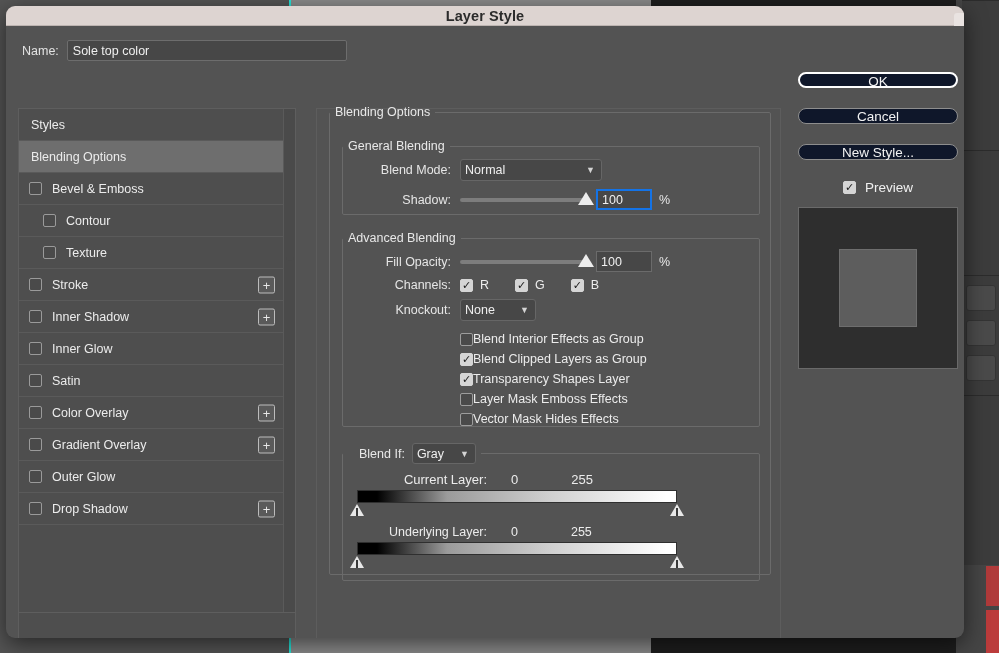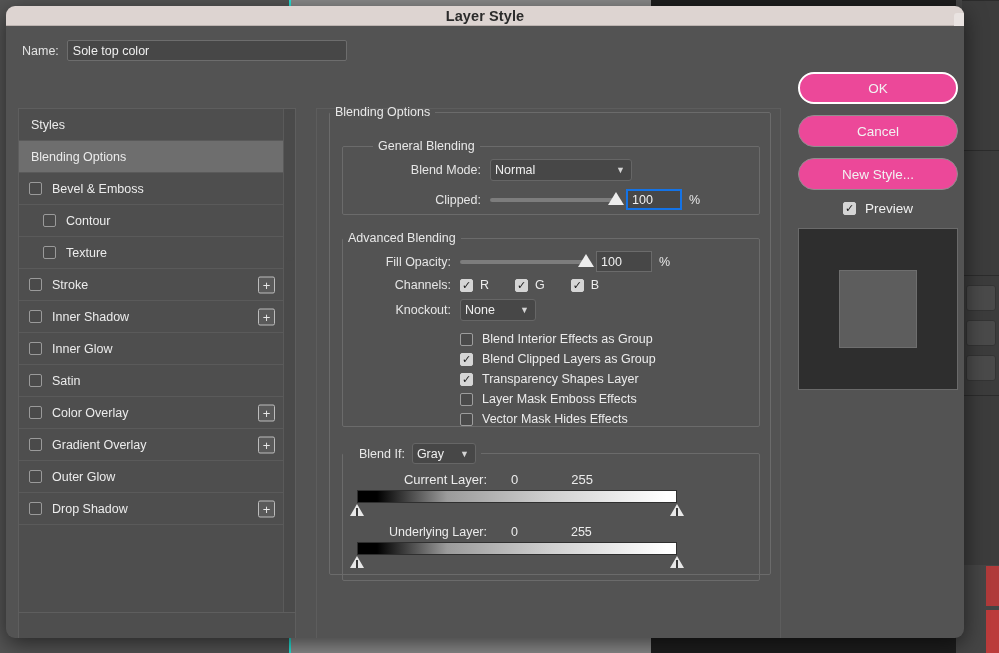--- a/index.html
+++ b/index.html
@@ -94,21 +94,21 @@
   
   #options-area {
     position: absolute; left: 310px; top: 82px;
     width: 465px; height: 545px;
     background: #535353; border: 1px solid #5d5d5d;
   }
   fieldset { border: 1px solid #6b6b6b; border-radius: 2px; }
   legend { font-size: 12.5px; color: #e8e8e8; padding: 0 5px; }
 
   #fs-blending { position: absolute; left: 12px; top: -4px; width: 442px; height: 470px; }
-  #fs-general { position: absolute; left: 12px; top: 20px; width: 418px; height: 76px; padding-left: 30px; }
+  #fs-general { position: absolute; left: 12px; top: 20px; width: 418px; height: 76px; }
   #fs-advanced { position: absolute; left: 12px; top: 112px; width: 418px; height: 196px; }
   #fs-blendif { position: absolute; left: 12px; top: 324px; width: 418px; height: 138px; }
 
   .fld-row { display: flex; align-items: center; font-size: 12.5px; color: #e8e8e8; }
   .fld-label { text-align: right; color: #e6e6e6; }
 
   select.ps-select {
     background: #474747; color: #efefef;
     border: 1px solid #666; border-radius: 3px;
     font-size: 12.5px; font-family: "Liberation Sans", sans-serif;
@@ -139,21 +139,21 @@
 
   .ps-cb {
     width: 13px; height: 13px; flex: 0 0 13px;
     border: 1px solid #9d9d9d; border-radius: 2px;
     background: #4a4a4a; display: inline-flex;
     align-items: center; justify-content: center;
     color: #1a1a1a; font-size: 11px; line-height: 1;
   }
   .ps-cb.checked { background: #d5d5d5; border-color: #d5d5d5; }
 
-  .opt-line { display: flex; align-items: center; gap: 9px; font-size: 12.5px; color: #ececec; height: 20px; }
+  .opt-line { display: flex; align-items: center; font-size: 12.5px; color: #ececec; height: 20px; }
 
   .blendif-grad {
     height: 13px; width: 320px;
     background: linear-gradient(to right, #000 0%, #000 6%, #9b9b9b 28%, #cfcfcf 60%, #fff 97%, #fff 100%);
     border: 1px solid #2f2f2f;
   }
   .bi-handle {
     position: absolute; top: 14px; width: 14px; height: 15px;
   }
   .bi-handle .tri {
@@ -163,25 +163,25 @@
     position: relative;
   }
   .bi-handle .tri::after {
     content: ""; position: absolute; left: -1px; top: 4px;
     width: 1.5px; height: 8px; background: #3a3a3a;
   }
 
   
   #right-col { position: absolute; left: 792px; top: 46px; width: 160px; }
   .dlg-btn {
-    display: block; width: 160px; height: 32px;
-    background: #ec4899; border: 1px solid #8e8e8e;
+    display: block; width: 160px; height: 16px;
+    background: #0f172a; border: 1px solid #8e8e8e;
     border-radius: 16px; color: #f2f2f2;
     font-size: 13.5px; font-family: "Liberation Sans", sans-serif;
-    margin-bottom: 11px; cursor: pointer; outline: none;
+    margin-bottom: 20px; cursor: pointer; outline: none;
   }
   .dlg-btn.default { border: 2px solid #ffffff; }
   #preview-row { display: flex; align-items: center; justify-content: center; gap: 9px; margin-top: 1px; }
   #preview-label { font-size: 13.5px; color: #f0f0f0; }
   #preview-box {
     width: 160px; height: 162px; margin-top: 12px;
     background: #2e2e2e; border: 1px solid #6a6a6a;
     display: flex; align-items: center; justify-content: center;
   }
   #preview-swatch { width: 78px; height: 78px; background: #5d5d5d; border: 1px solid #6e6e6e; }
@@ -301,21 +301,21 @@
             <span class="fld-label" style="width:108px;">Blend Mode:</span>
             <span class="select-wrap" style="margin-left:9px;">
               <select class="ps-select" style="width:142px;">
                 <option>Normal</option>
               </select>
               <span class="chev">▼</span>
             </span>
           </div>
 
           <div class="fld-row" style="margin-top:8px;">
-            <span class="fld-label" style="width:108px;">Clipped:</span>
+            <span class="fld-label" style="width:108px;">Shadow:</span>
             <span style="position:relative;width:126px;margin-left:9px;">
               <span class="slider-track" style="display:block;">
                 <span class="slider-thumb" id="op-thumb" style="left: calc(100% - 8px);"></span>
               </span>
             </span>
             <input class="num-field focused" style="margin-left: 10px;" type="text" value="100">
             <span class="pct" style="margin-left:7px;">%</span>
           </div>
         </fieldset>
 

